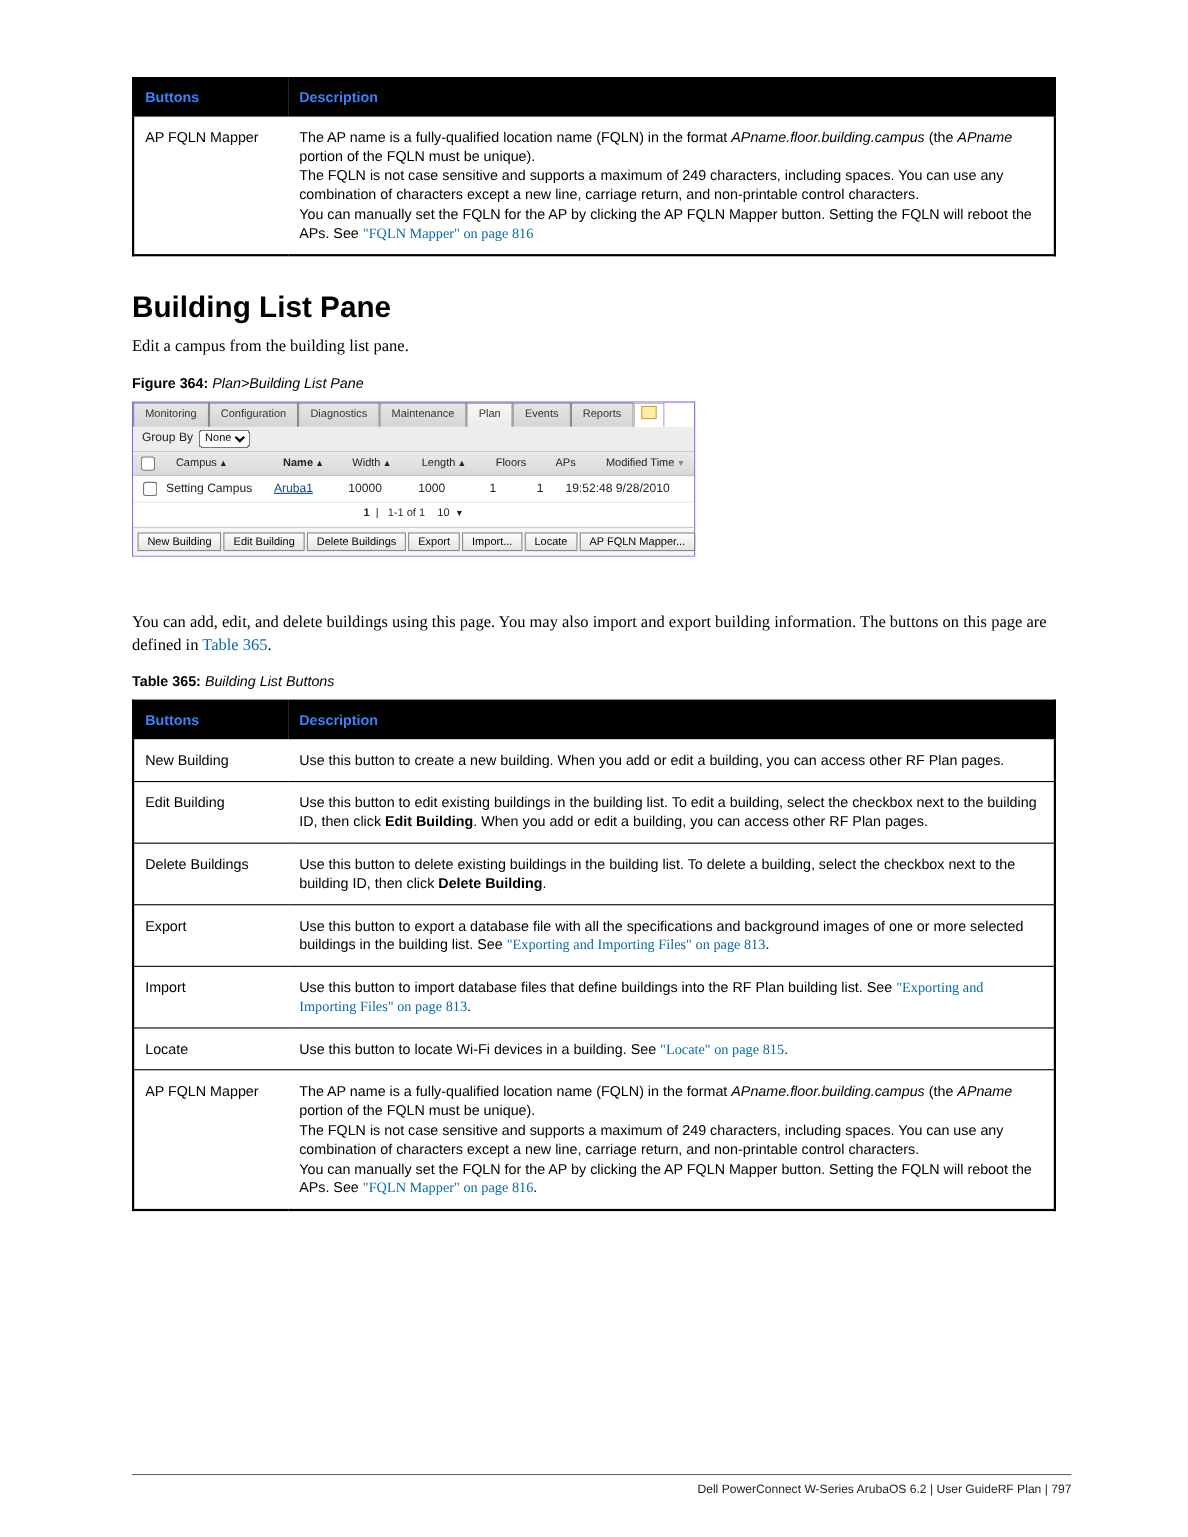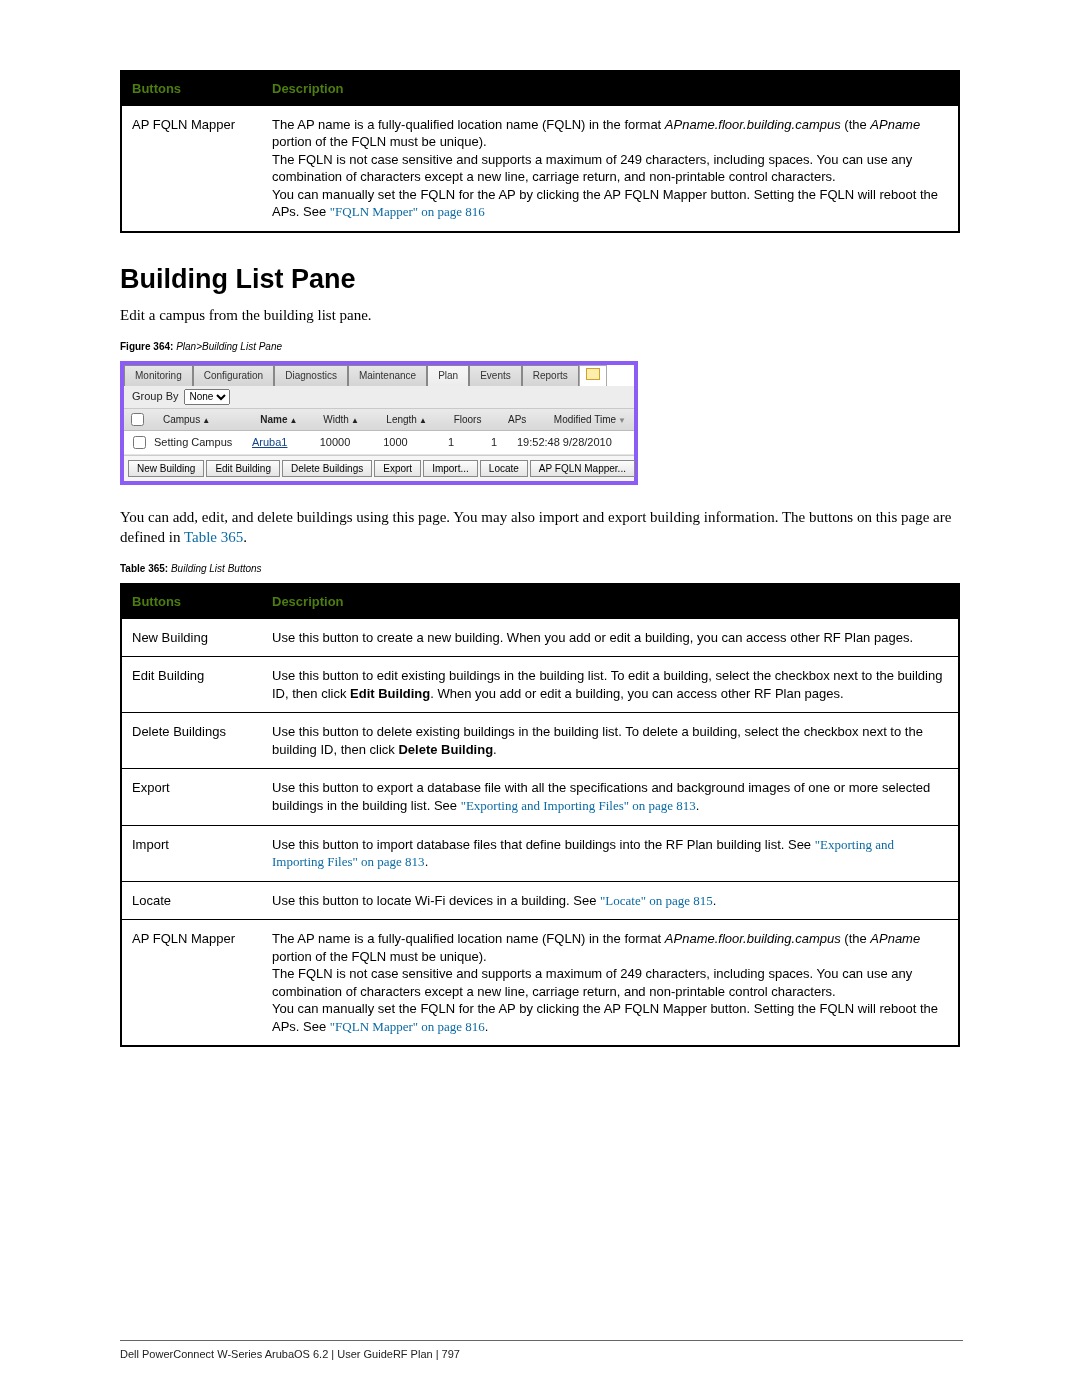--- a/index.html
+++ b/index.html
@@ -20,21 +20,21 @@
     position: relative;
   }
   .tbl {
     width: 100%;
     border-collapse: collapse;
     border: 2px solid #000;
     font-size: 13px;
   }
   .tbl th {
     background: #000;
-    color: #4d7c0f;
+    color: #3b82f6;
     text-align: left;
     padding: 8px 10px;
     font-weight: bold;
   }
   .tbl td {
     padding: 10px 10px;
     vertical-align: top;
     border-bottom: 1px solid #000;
   }
   .tbl td:first-child {
@@ -47,37 +47,37 @@
     font-size: 27px;
     font-weight: bold;
     margin: 28px 0 8px 0;
   }
   .body-text {
     font-family: Georgia, 'Times New Roman', serif;
     font-size: 15px;
     margin: 4px 0 14px 0;
   }
   .caption {
-    font-size: 10px;
+    font-size: 13px;
     margin: 8px 0 8px 0;
   }
   .caption .cap-bold { font-weight: bold; }
   .caption .cap-ital { font-style: italic; }
   .link { color: #0b6aa3; text-decoration: none; font-family: Georgia, 'Times New Roman', serif; }
   .italic { font-style: italic; }
   .bold { font-weight: bold; }
 
   
   .shot {
     width: 510px;
-    border: 4px solid #8b5cf6;
+    border: 1px solid #8b5cf6;
     font-size: 11px;
     font-family: Arial, sans-serif;
     color: #222;
-    margin-bottom: 22px;
+    margin-bottom: 50px;
   }
   .tabs { display: flex; }
   .tab {
     padding: 3px 10px 3px 10px;
     border: 1px solid #888;
     border-bottom: none;
     background: linear-gradient(#e6e6e6,#d4d4d4);
     font-size: 10px;
     color: #333;
   }
@@ -160,26 +160,26 @@
     padding: 2px 8px;
     border: 1px solid #888;
     background: linear-gradient(#fdfdfd,#e4e4e4);
     cursor: pointer;
     white-space: nowrap;
   }
 
   .footer {
     position: absolute;
     left: 120px;
-    right: 117px;
+    right: 106px;
     bottom: 35px;
     border-top: 1px solid #666;
     padding-top: 6px;
     display: flex;
-    justify-content: flex-start;
+    justify-content: flex-end;
     font-size: 11px;
     color: #222;
   }
 </style>
 </head>
 <body>
 
 <div class="page">
 
   <table class="tbl">
@@ -244,20 +244,28 @@
           <input type="checkbox" style="">
         </div>
       <div class="cell" style="width:90px;">Setting Campus</div>
       <div class="cell link2" style="width:50px;">Aruba1</div>
       <div class="cell" style="width:50px;text-align:center;">10000</div>
       <div class="cell" style="width:55px;text-align:center;">1000</div>
       <div class="cell" style="width:40px;text-align:center;">1</div>
       <div class="cell" style="width:30px;text-align:center;">1</div>
       <div class="cell" style="flex:1;">19:52:48 9/28/2010</div>
     </div>
+    <div class="pager">
+      <b>1</b>
+      <span>&nbsp;|&nbsp;&nbsp;</span>
+      <span>1-1 of 1</span>
+      <span>&nbsp;&nbsp;</span>
+      <span>10</span>
+      <span style="font-size:8px;">&nbsp;▼</span>
+    </div>
     <div class="btnbar">
       <button class="uibtn">New Building</button>
       <button class="uibtn">Edit Building</button>
       <button class="uibtn">Delete Buildings</button>
       <button class="uibtn">Export</button>
       <button class="uibtn">Import...</button>
       <button class="uibtn">Locate</button>
       <button class="uibtn">AP FQLN Mapper...</button>
     </div>
   </div>

